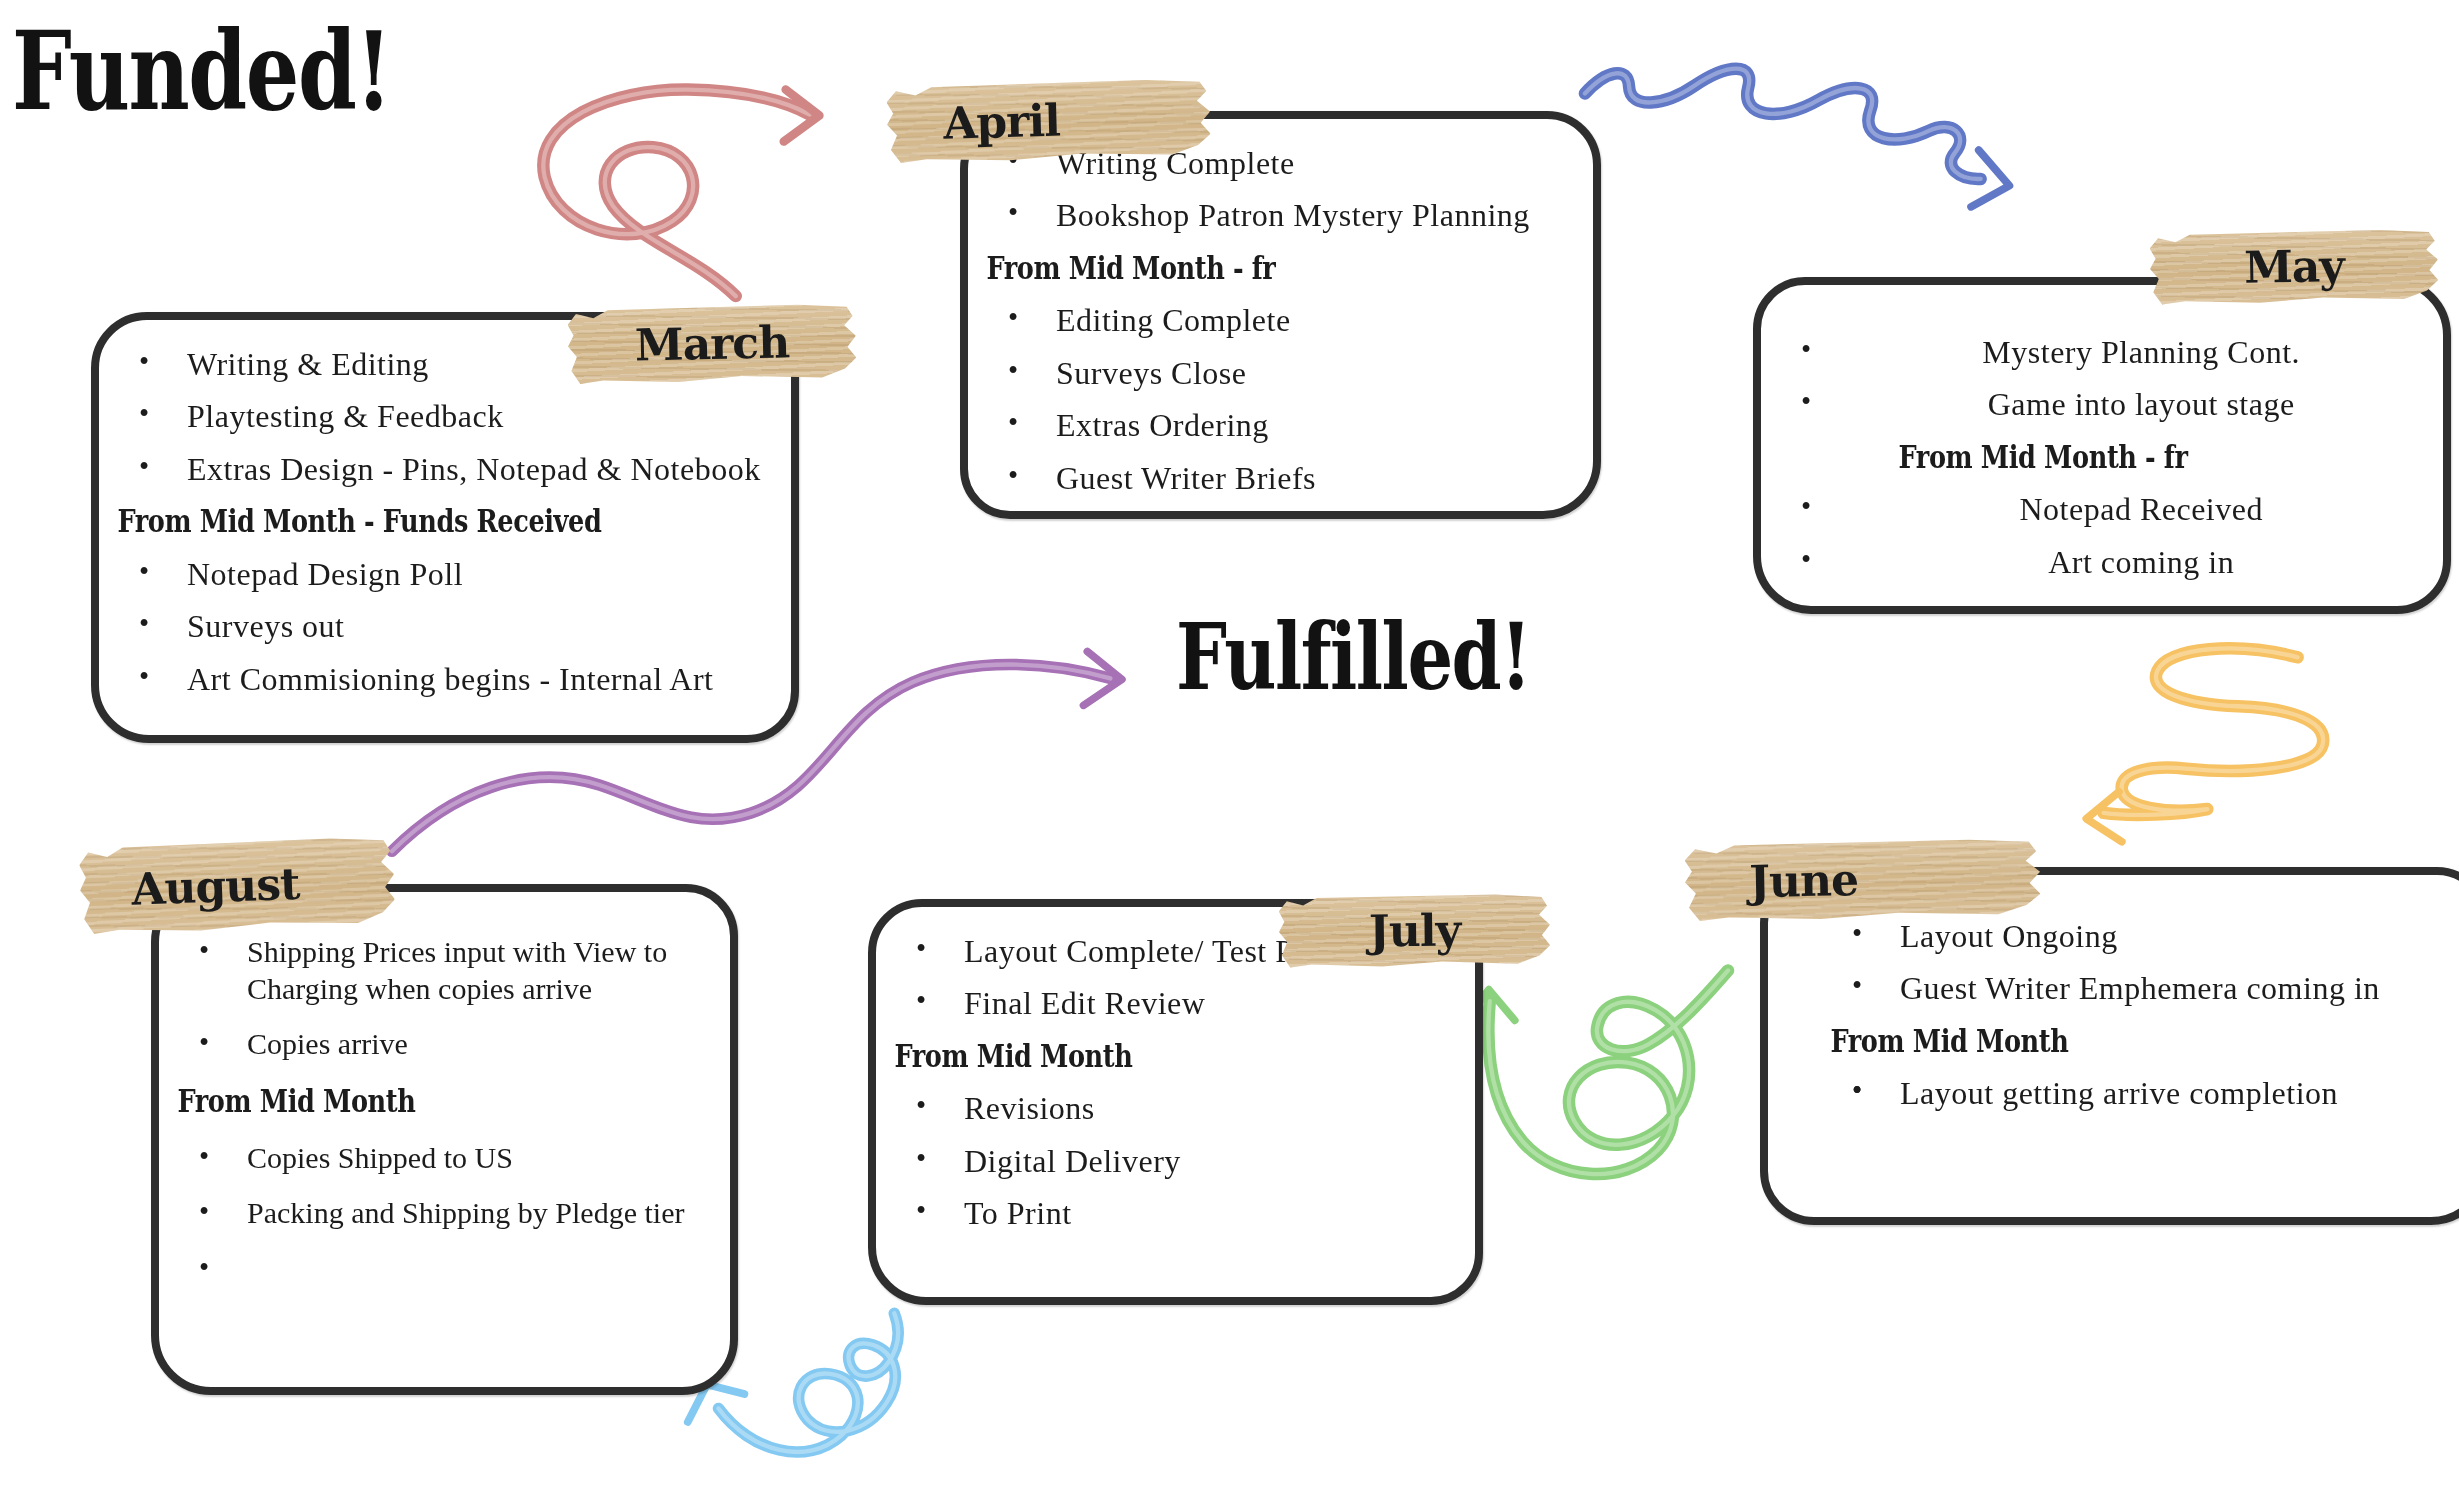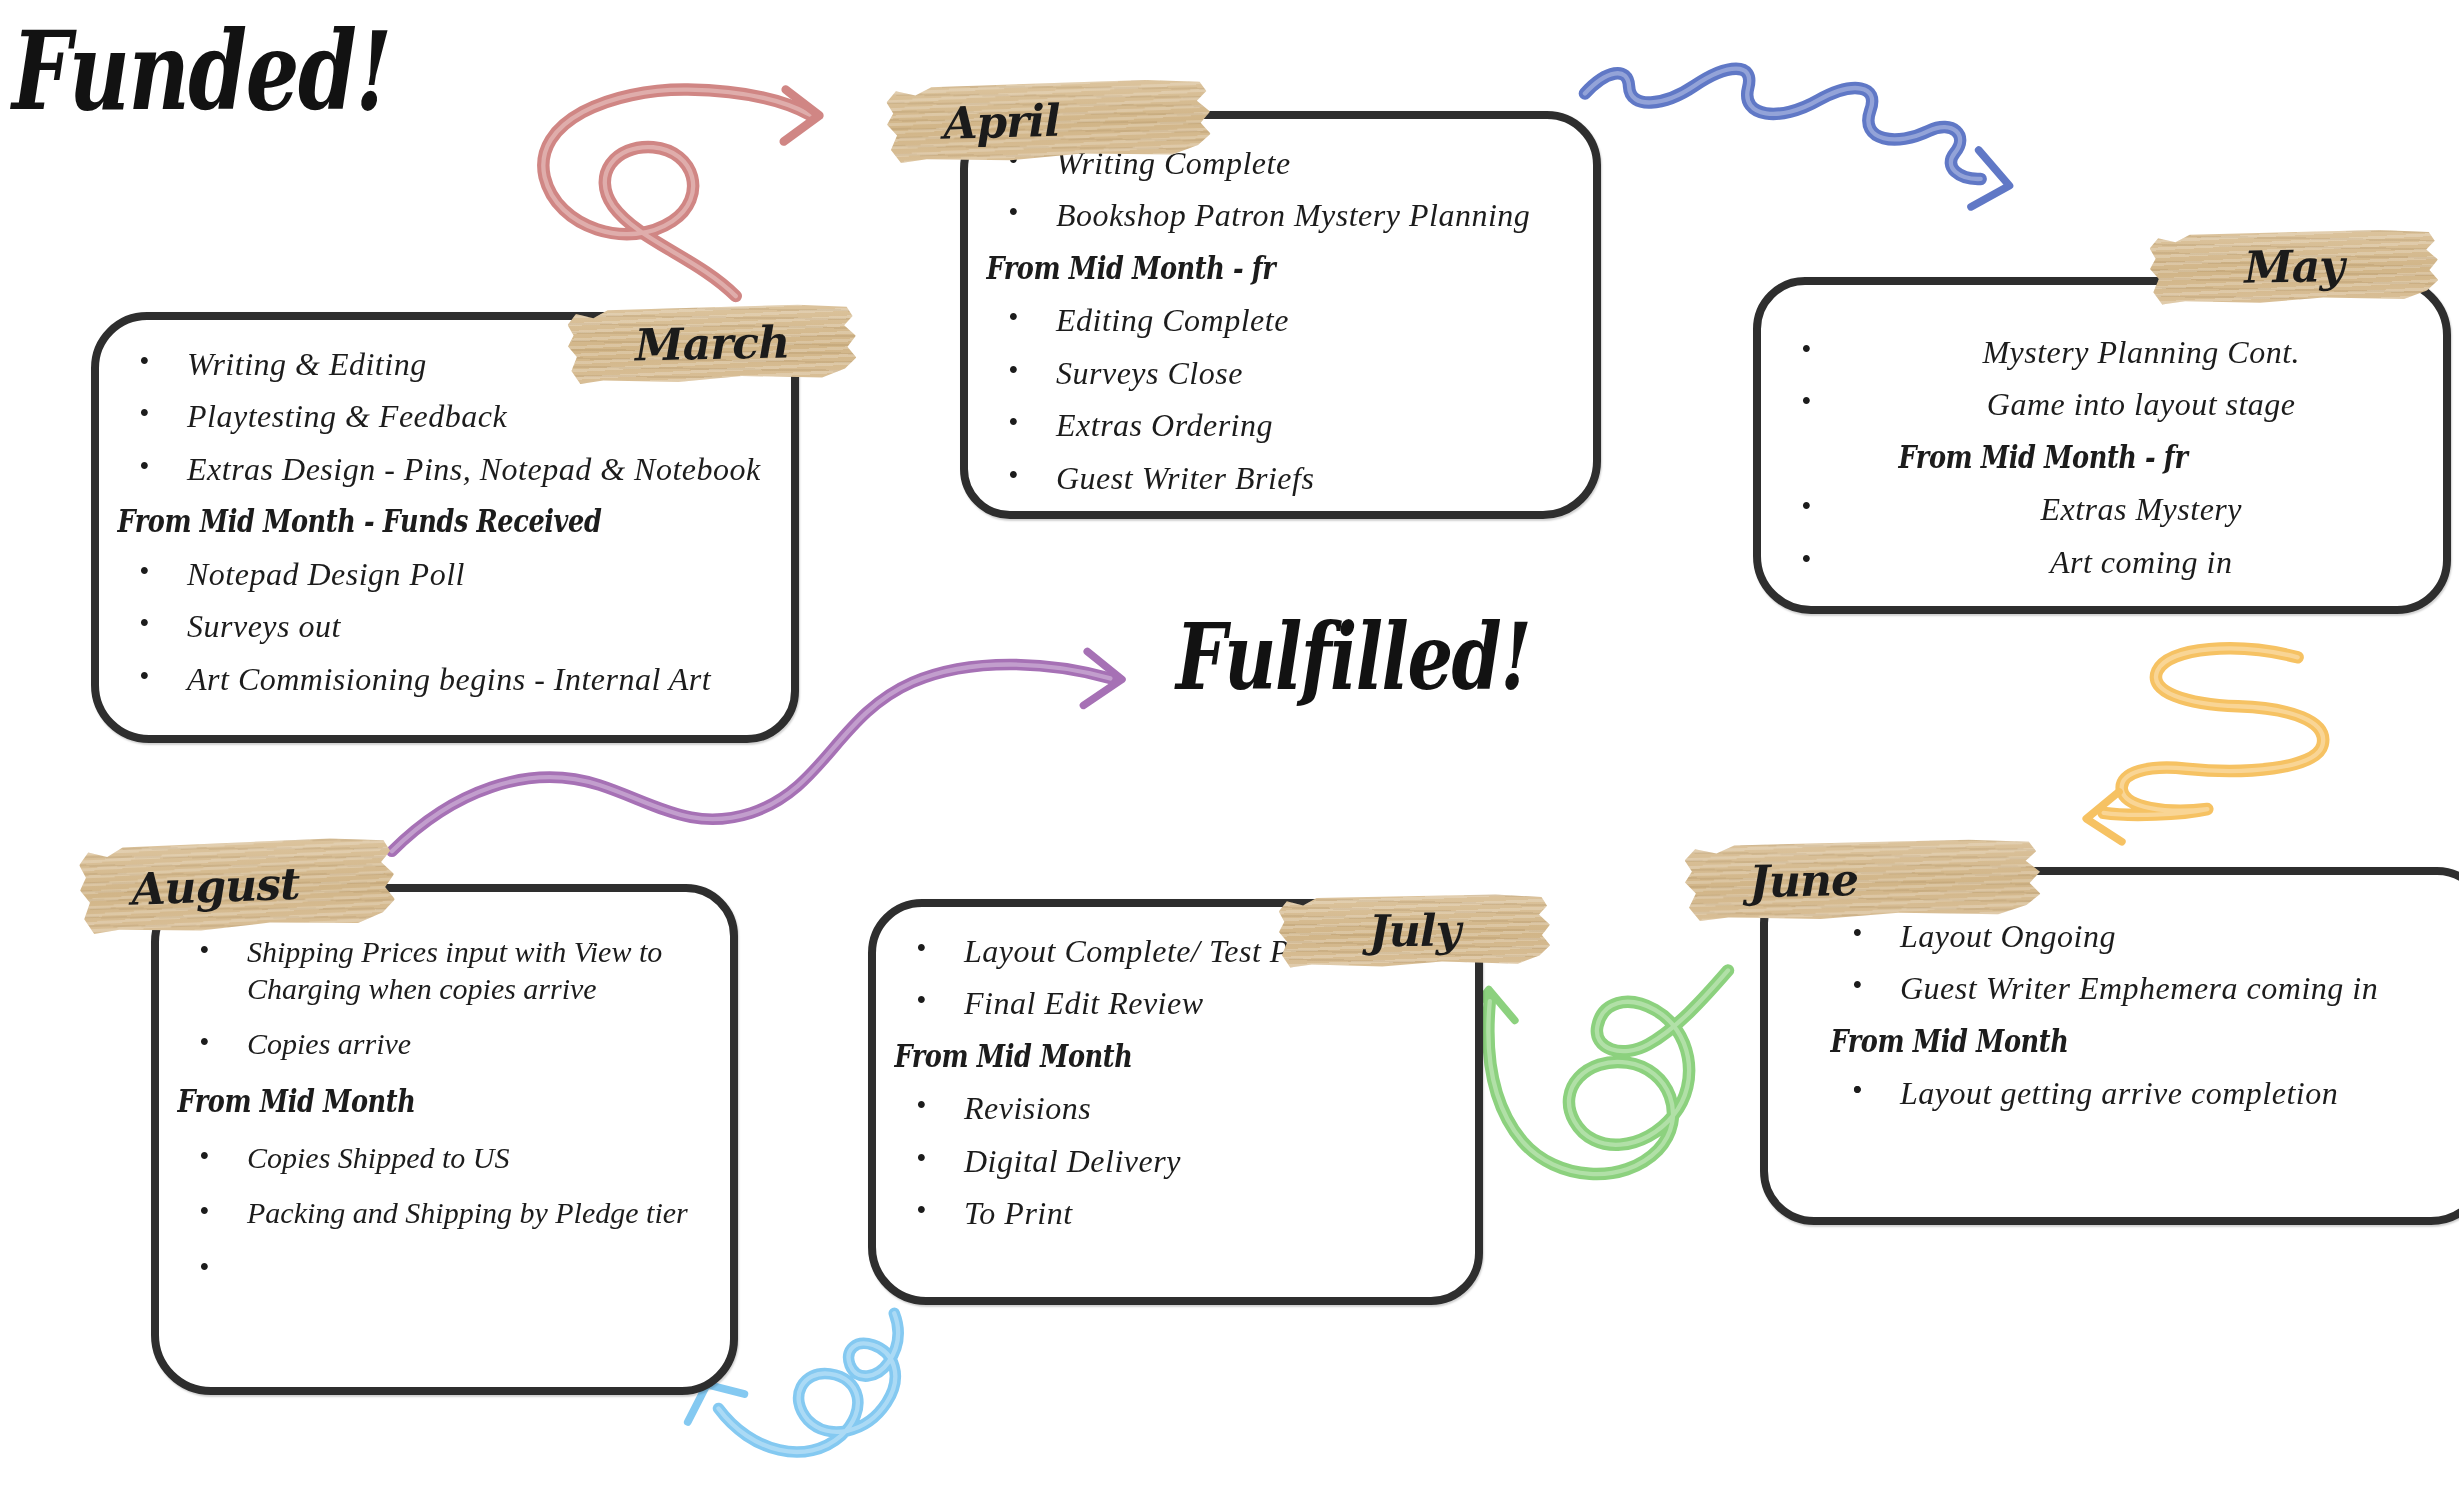--- a/index.html
+++ b/index.html
@@ -1,18 +1,18 @@
 <!DOCTYPE html>
 <html><head>
 <meta charset="utf-8">
 <style>
   html,body{margin:0;padding:0;background:#ffffff;}
   body{width:2459px;height:1499px;overflow:hidden;
        font-family:"Liberation Serif",serif;color:#1c1c1c;}
-  .canvas{position:relative;width:2397px;height:1499px;background:#ffffff;font-style:italic;}
+  .canvas{position:relative;width:2397px;height:1499px;background:#ffffff;}
 
   
   .big-title{
     position:absolute;z-index:4;
     font-family:"DejaVu Serif",serif;font-weight:700;color:#121212;
     letter-spacing:-1.9px;white-space:nowrap;
     transform:scaleX(.78);transform-origin:0 0;
   }
   .big-title--funded{left:11.5px;top:7.7px;font-size:108px;}
   .big-title--fulfilled{left:1176px;top:603px;font-size:92px;}
@@ -148,21 +148,21 @@
   </section>
 
   <section class="month month--may">
     <div class="tape">
       <span>May</span>
     </div>
     <ul class="items">
         <li class="bullet"><span class="dot">•</span><span>Mystery Planning Cont.</span></li>
         <li class="bullet"><span class="dot">•</span><span>Game into layout stage</span></li>
         <li class="header">From Mid Month - fr</li>
-        <li class="bullet"><span class="dot">•</span><span>Extras Mystery</span></li>
+        <li class="bullet"><span class="dot">•</span><span>Notepad Received</span></li>
         <li class="bullet"><span class="dot">•</span><span>Art coming in</span></li>
       </ul>
   </section>
 
   <section class="month month--june">
     <div class="tape tape--lbl-left">
       <span>June</span>
     </div>
     <ul class="items">
         <li class="bullet"><span class="dot">•</span><span>Layout Ongoing</span></li>

